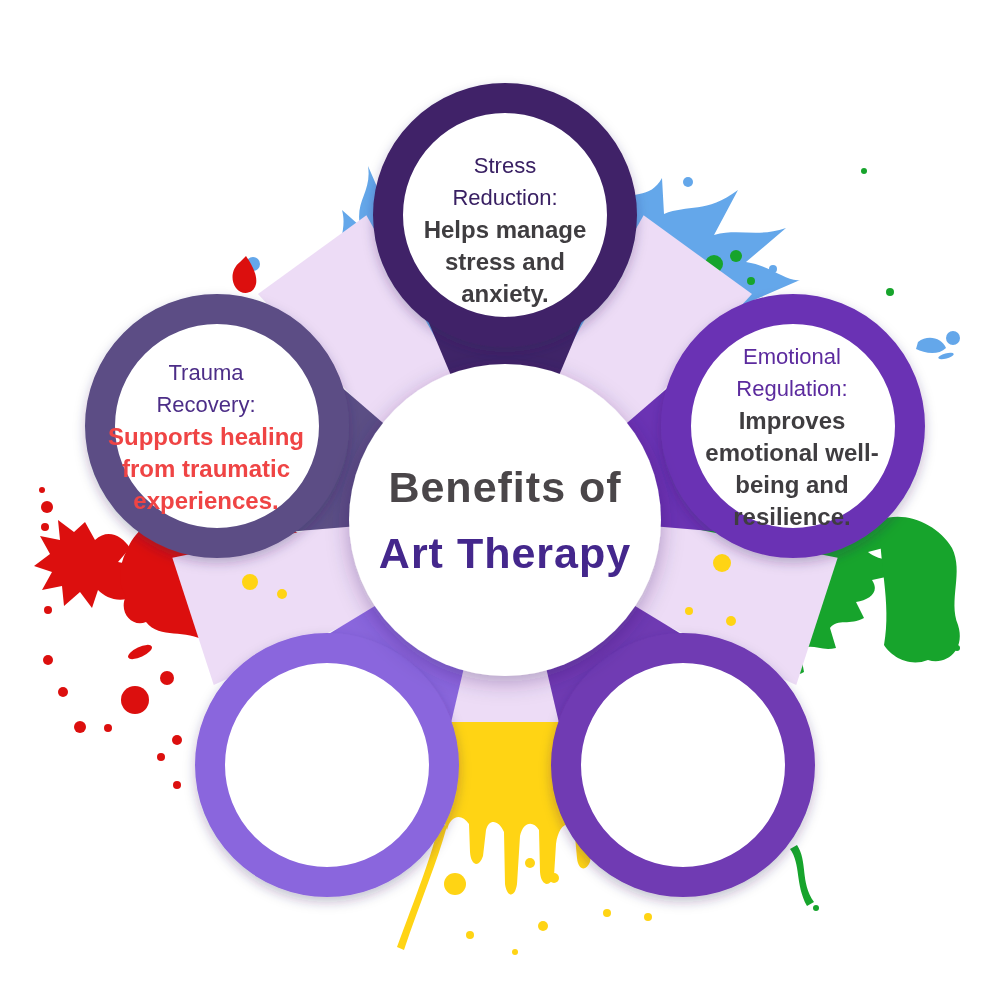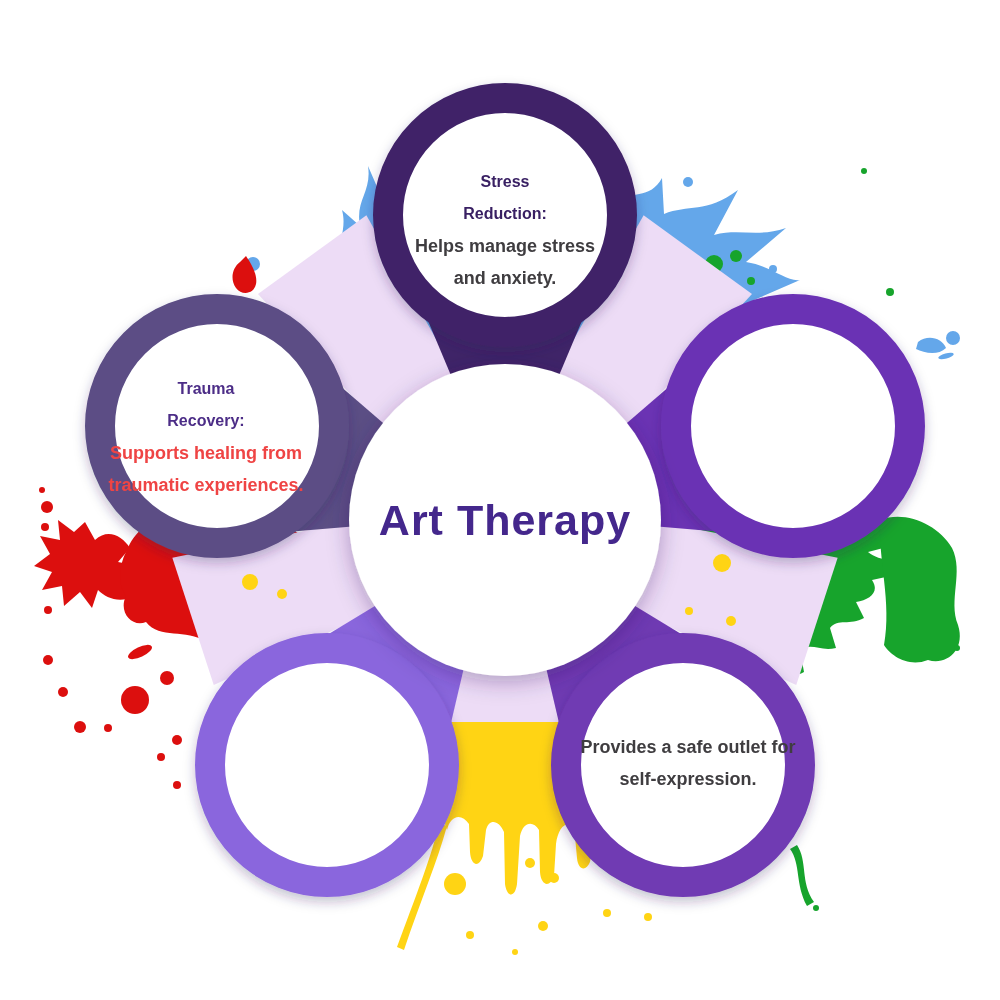--- a/index.html
+++ b/index.html
@@ -6,22 +6,22 @@
   #stage{
     position:relative;width:1000px;height:1000px;background:#ffffff;overflow:hidden;
     font-family:"Liberation Sans",sans-serif;
   }
   #art{position:absolute;left:0;top:0;width:1000px;height:1000px;}
   .node-text{
     position:absolute;transform:translate(-50%,-50%);
     display:flex;flex-direction:column;align-items:center;justify-content:center;
     text-align:center;z-index:3;pointer-events:none;
   }
-  .node-title{font-weight:700;font-size:16px;line-height:32px;}
-  .node-body{font-weight:700;font-size:18px;line-height:32px;}
+  .node-title{font-weight:400;font-size:22px;line-height:32px;}
+  .node-body{font-weight:700;font-size:24px;line-height:32px;}
   
   .nt-stress{left:505px;top:230px;width:195px;}
   .nt-stress .node-title{width:130px;}
   .nt-emotional{left:792px;top:437px;width:225px;}
   .nt-emotional .node-title{width:150px;}
   .nt-selfexp{left:688px;top:763px;width:218px;}
   .nt-improved{left:325px;top:765px;width:205px;}
   .nt-improved .node-title{width:195px;}
   .nt-trauma{left:206px;top:437px;width:215px;}
   .nt-trauma .node-title{width:125px;}
@@ -199,31 +199,35 @@
       <circle cx="793" cy="426" r="117" style="stroke: rgb(107, 51, 180);"></circle>
       <circle cx="683" cy="765" r="117" style="stroke: rgb(111, 58, 179);"></circle>
       <circle cx="327" cy="765" r="117" style="stroke: rgb(138, 102, 221);"></circle>
       <circle cx="217" cy="426" r="117" style="stroke: rgb(91, 78, 133);"></circle>
     </g>
 
     <circle cx="505" cy="520" r="156" fill="#ffffff" filter="url(#centerShadow)"></circle>
   </svg>
 
   <div class="center-text">
+    <div class="center-line" style="color: rgb(74, 70, 73);">Benefits of</div>
     <div class="center-line" style="color: rgb(68, 39, 140);">Art Therapy</div>
   </div>
 
   <div class="node-text nt-stress">
     <div class="node-title" style="color: rgb(57, 32, 99);">Stress Reduction:</div>
     <div class="node-body" style="color: rgb(63, 61, 64);">Helps manage stress and anxiety.</div>
   </div>
 
+  <div class="node-text nt-emotional">
+    <div class="node-title" style="color: rgb(92, 43, 158);">Emotional Regulation:</div>
+    <div class="node-body" style="color: rgb(63, 61, 64);">Improves emotional well-being and resilience.</div>
+  </div>
 
   <div class="node-text nt-selfexp">
-    <div class="node-body" style="color: rgb(63, 61, 64);">Provides a safe outlet for self-expression.</div>
   </div>
 
   <div class="node-text nt-improved">
   </div>
 
   <div class="node-text nt-trauma">
     <div class="node-title" style="color: rgb(76, 45, 135);">Trauma Recovery:</div>
     <div class="node-body" style="color: #ef4444;">Supports healing from traumatic experiences.</div>
   </div>
 

